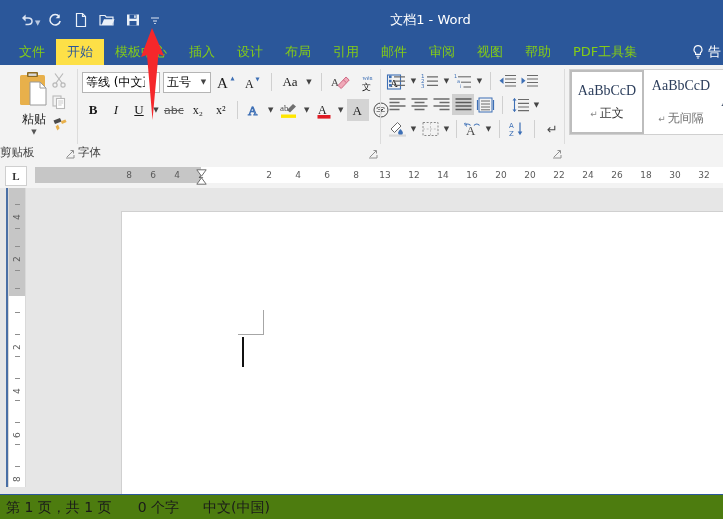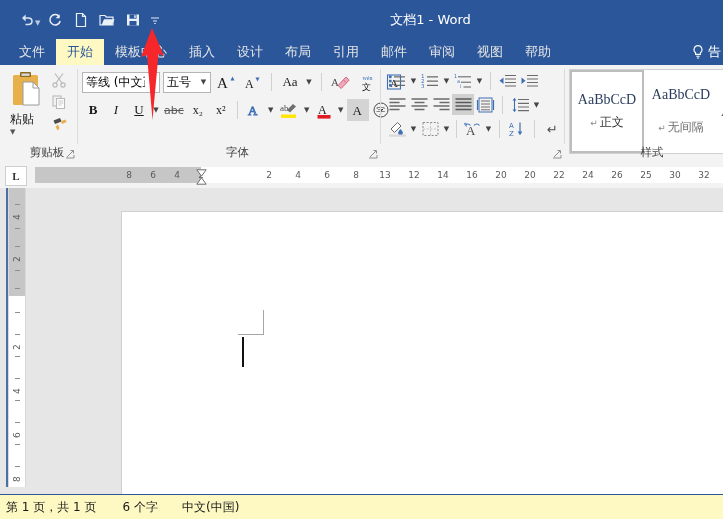--- a/index.html
+++ b/index.html
@@ -34,52 +34,52 @@
     padding-left:138px;box-sizing:border-box;pointer-events:none;
   }
 
   
   .tabstrip{
     position:absolute;left:0;top:39px;width:723px;height:26px;
     background:#2b579a;
   }
   .tabs{position:absolute;left:8px;top:0;height:26px;display:flex;align-items:stretch;}
   .tab{
-    padding:0 11px;height:26px;line-height:26px;font-size:13px;color:#e5e5e5;
+    padding:0 11px;height:26px;line-height:26px;font-size:13px;color:#84cc16;
     white-space:nowrap;
   }
-  .tab.active{background:#fef9c3;color:#2b579a;}
+  .tab.active{background:#fde047;color:#2b579a;}
   .tellme{
     position:absolute;right:0px;top:0;height:26px;display:flex;align-items:center;
     gap:3px;font-size:13px;color:#fff;padding-right:2px;
   }
   .bulb{width:14px;height:16px;display:block;}
 
   
   .ribbon{
     position:absolute;left:0;top:65px;width:723px;height:97px;
     background:#f3f3f3;border-bottom:1px solid #d4d4d4;
   }
   .grp{position:absolute;top:0;height:97px;}
   .grp-label{
-    position:absolute;bottom:2px;left:8px;width:100%;text-align:center;
+    position:absolute;bottom:2px;left:0;width:100%;
     font-size:11.5px;color:#444;font-family:Liberation Serif, serif;
   }
   .grp-sep{position:absolute;top:4px;bottom:18px;width:1px;background:#dcdcdc;}
   .dlg{
     position:absolute;bottom:3px;right:3px;width:10px;height:10px;color:#9a9a9a;
     font-size:9px;line-height:10px;
   }
   .dlg svg{display:block;}
 
   
   #g-clip{left:0;width:78px;}
   .paste{
     position:absolute;left:10px;top:6px;width:48px;height:64px;
-    display:flex;flex-direction:column;align-items:flex-start;
+    display:flex;flex-direction:column;align-items:center;
   }
   .paste-label{font-size:12px;color:#1a1a1a;margin-top:1px;}
   .paste-caret{font-size:7px;color:#555;line-height:7px;margin-top:1px;}
   .clip-mini{position:absolute;left:46px;top:4px;width:30px;}
   .mini-btn{width:26px;height:22px;display:flex;align-items:center;justify-content:center;}
 
   
   #g-font{left:78px;width:303px;}
   .fontrow1{position:absolute;left:4px;top:6px;display:flex;align-items:center;gap:3px;}
   .fontrow2{position:absolute;left:4px;top:34px;display:flex;align-items:center;gap:1px;}
@@ -107,21 +107,21 @@
   .pr2{top:29px;}
   .pr3{top:53px;}
   .pbtn{width:22px;height:21px;display:flex;align-items:center;justify-content:center;}
   .pbtn.on{background:#d0d0d0;}
   .pcaret{font-size:7px;color:#444;width:11px;height:21px;display:flex;align-items:center;justify-content:center;}
 
   
   #g-sty{left:565px;width:158px;}
   .stylegal{position:absolute;left:4px;top:4px;display:flex;border:1px solid #d0d0d0;background:#fff;}
   .stylecard{
-    width:74px;height:83px;box-sizing:border-box;background:#fff;
+    width:74px;height:64px;box-sizing:border-box;background:#fff;
     display:flex;flex-direction:column;align-items:center;justify-content:center;
   }
   .stylecard.sel{border:2px solid #bdbdbd;background:#fff;}
   .sc-aa{font-family:"Liberation Serif","DejaVu Serif",serif;font-size:14px;color:#2b3d5b;white-space:nowrap;}
   .sc-nm{font-size:12px;color:#333;margin-top:6px;white-space:nowrap;}
   .sc-nm .pil{font-size:9px;color:#888;margin-right:2px;}
   .sc-nm.gray{color:#6d6d6d;margin-top:16px;}
 
   
   .ruler{
@@ -163,23 +163,23 @@
     position:absolute;left:121px;top:23px;width:602px;height:283px;background:#fff;
     border:1px solid #d0d0d0;border-right:none;border-bottom:none;box-sizing:border-box;
   }
   .corner-mark{position:absolute;left:116px;top:98px;}
   .corner-mark .ch{position:absolute;left:0;top:24px;width:26px;height:1px;background:#a6a6a6;}
   .corner-mark .cv{position:absolute;left:25px;top:0;width:1px;height:25px;background:#a6a6a6;}
   .caret{position:absolute;left:120px;top:125px;width:2px;height:30px;background:#111;}
 
   
   .statusbar{
-    position:absolute;left:0;top:494px;width:723px;height:25px;background:#fef9c3;
+    position:absolute;left:0;top:494px;width:723px;height:25px;background:#4d7c0f;
     border-top:1px solid #2b579a;display:flex;align-items:center;
-    font-size:12px;color:#1a1a1a;
+    font-size:14px;color:#1a1a1a;
   }
   .st-item{margin-left:0;white-space:nowrap;}
   #st-pages{margin-left:6px;}
   #st-words{margin-left:26px;}
   #st-lang{margin-left:24px;}
   .sb-tabstub{position:absolute;left:0;top:487px;width:120px;height:8px;background:#e6e6e6;}
 
   
   .arrow{position:absolute;left:131px;top:24px;width:44px;height:98px;pointer-events:none;}
 </style>
@@ -240,20 +240,21 @@
       <div class="tab active">开始</div>
       <div class="tab">模板中心</div>
       <div class="tab">插入</div>
       <div class="tab">设计</div>
       <div class="tab">布局</div>
       <div class="tab">引用</div>
       <div class="tab">邮件</div>
       <div class="tab">审阅</div>
       <div class="tab">视图</div>
       <div class="tab">帮助</div>
+      <div class="tab">PDF工具集</div>
     </div>
     <div class="tellme">
       <span class="bulb">
         <svg width="14" height="16" viewBox="0 0 14 16">
             <path d="M7 1.6a4 4 0 0 0-2.4 7.2v1.6h4.8V8.8A4 4 0 0 0 7 1.6z" fill="none" stroke="#ffffff" stroke-width="1.1"></path>
             <path d="M5.3 12.2h3.4M5.9 14h2.2" stroke="#ffffff" stroke-width="1.1"></path>
           </svg>
       </span>
       <span>告</span>
     </div>
@@ -569,21 +570,20 @@
           <span class="sc-nm"><span class="pil">↵</span><span>正文</span></span>
         </div>
         <div class="stylecard">
           <span class="sc-aa">AaBbCcD</span>
           <span class="sc-nm gray"><span class="pil">↵</span><span>无间隔</span></span>
         </div>
         <div class="stylecard" style="width:16px;overflow:hidden;">
           <span class="sc-aa">A</span>
         </div>
       </div>
-      <div class="grp-label">样式</div>
     </div>
   </div>
 
   <div class="ruler">
     <div class="tabsel">L</div>
     <div class="hruler">
       <div class="hr-margin" style="left:0px;width:166px;"></div>
       <div class="hr-page" style="left:166px;width:522px;"></div>
 
       <div class="hr-num" style="left:94px;">8</div>
@@ -597,21 +597,21 @@
       <div class="hr-num" style="left:321px;">8</div>
       <div class="hr-num" style="left:350px;">13</div>
       <div class="hr-num" style="left:379px;">12</div>
       <div class="hr-num" style="left:408px;">14</div>
       <div class="hr-num" style="left:437px;">16</div>
       <div class="hr-num" style="left:466px;">20</div>
       <div class="hr-num" style="left:495px;">20</div>
       <div class="hr-num" style="left:524px;">22</div>
       <div class="hr-num" style="left:553px;">24</div>
       <div class="hr-num" style="left:582px;">26</div>
-      <div class="hr-num" style="left:611px;">25</div>
+      <div class="hr-num" style="left:611px;">18</div>
       <div class="hr-num" style="left:640px;">30</div>
       <div class="hr-num" style="left:669px;">32</div>
 
       <div style="position:absolute;left:161px;top:-1px;width:11px;height:8px;">
         <svg width="11" height="8" viewBox="0 0 11 8">
             <path d="M.8.8h9.4L5.5 7.2z" fill="#ffffff" stroke="#6e6e6e" stroke-width="1"></path>
           </svg>
       </div>
       <div style="position:absolute;left:161px;top:7px;width:11px;height:8px;">
         <svg width="11" height="8" viewBox="0 0 11 8">
@@ -654,21 +654,21 @@
     <div class="vr-num" style="top:242px;">6</div>
     <div class="vr-tick" style="top:256px;"></div>
     <div class="vr-tick" style="top:278px;"></div>
     <div class="vr-num" style="top:286px;">8</div>
     <div class="vr-tick" style="top:300px;"></div>
   </div>
 
   <div class="sb-tabstub"></div>
   <div class="statusbar">
     <span class="st-item" id="st-pages">第 1 页，共 1 页</span>
-    <span class="st-item" id="st-words">6 个字</span>
+    <span class="st-item" id="st-words">0 个字</span>
     <span class="st-item" id="st-lang">中文(中国)</span>
   </div>
 
   <div class="arrow">
     <svg width="44" height="98" viewBox="0 0 44 98">
       <path d="M21.5 96 27.5 30 L27.5 30 L33 32 L21 4 L10 33 L16 31 Z" fill="#f5272b"></path>
     </svg>
   </div>
 
 </div>

